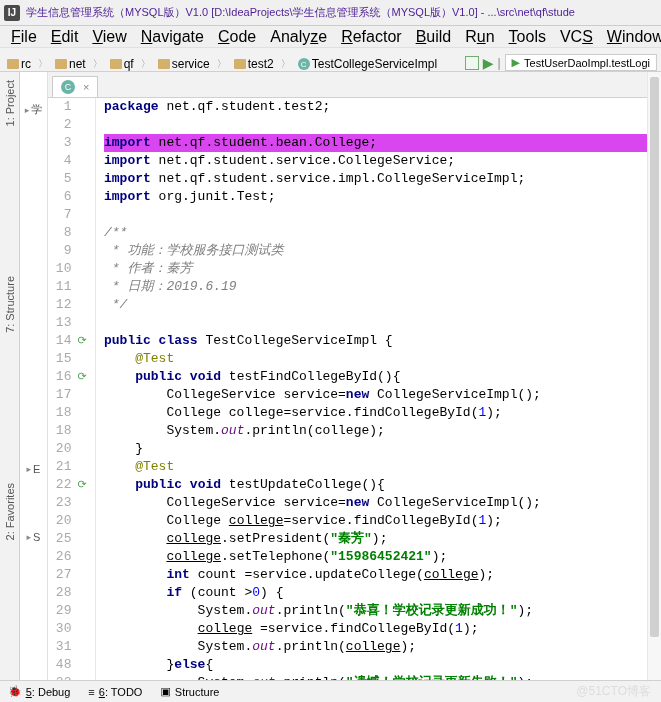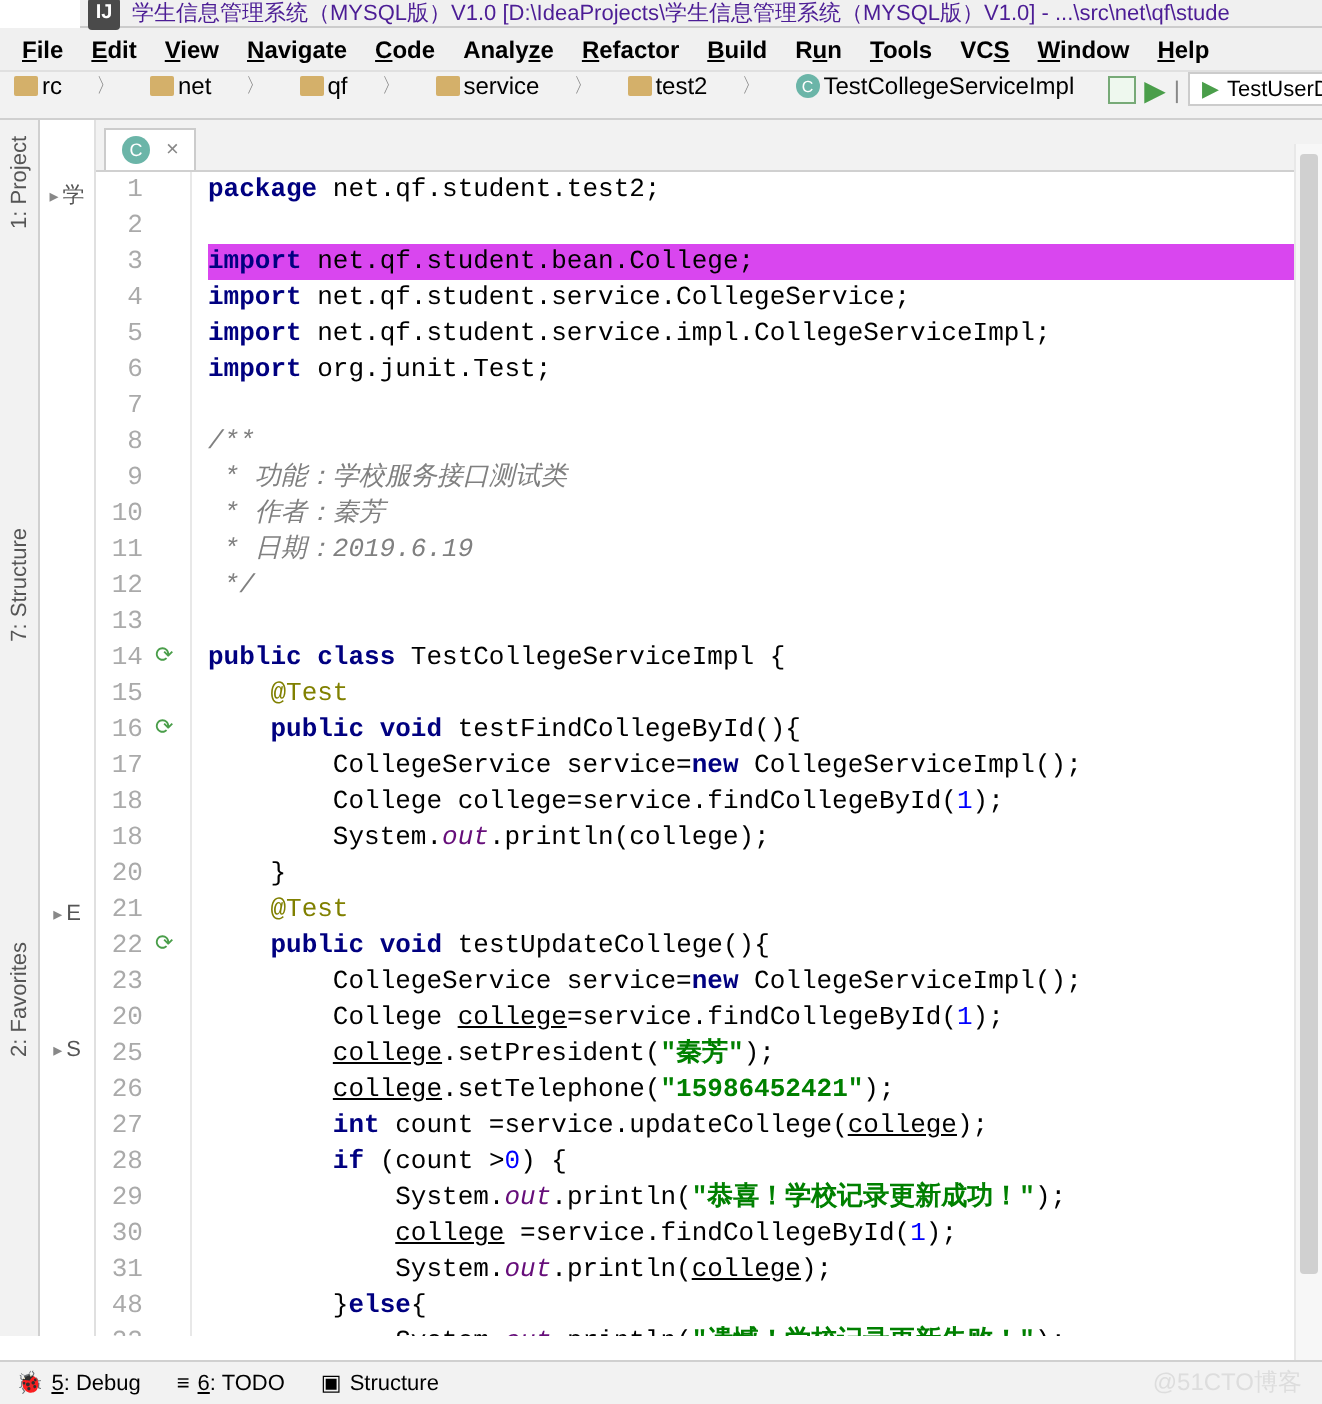--- a/index.html
+++ b/index.html
@@ -1,23 +1,23 @@
 <!DOCTYPE html>
 <html><head>
 <meta charset="utf-8">
 <style>
 * { margin: 0; padding: 0; box-sizing: border-box; }
 body { font-family: "Segoe UI", Tahoma, sans-serif; font-size: 12px; background: #fff; color: #000; width: 661px; height: 702px; overflow: hidden; position: relative; }
-.title-bar { height: 14px; background: #f0f0f0; border-bottom: 1px solid #ccc; display: flex; align-items: center; padding: 0 4px; margin-left: 40px; }
+.title-bar { height: 26px; background: #f0f0f0; border-bottom: 1px solid #ccc; display: flex; align-items: center; padding: 0 4px; }
 .title-bar .app-icon { width: 16px; height: 16px; background: #4a4a4a; color: #fff; font-size: 10px; font-weight: bold; display: flex; align-items: center; justify-content: center; margin-right: 6px; border-radius: 2px; }
 .title-bar .title-text { font-size: 11px; color: #4c1d95; white-space: nowrap; overflow: hidden; }
 .menu-bar { height: 22px; background: #f0f0f0; display: flex; align-items: center; padding: 0 4px; border-bottom: 1px solid #e0e0e0; }
-.menu-bar .menu-item { padding: 0 7px; font-size: 12px; cursor: pointer; font-weight: bold; }
+.menu-bar .menu-item { padding: 0 7px; font-size: 16px; cursor: pointer; }
 .menu-bar .menu-item u { text-decoration: underline; }
-.nav-bar { height: 24px; background: #f2f2f2; border-bottom: 1px solid #d0d0d0; display: flex; align-items: flex-start; padding: 0 4px; gap: 14px; }
+.nav-bar { height: 24px; background: #f2f2f2; border-bottom: 1px solid #d0d0d0; display: flex; align-items: flex-end; padding: 0 4px; gap: 4px; }
 .nav-bar .bc-item { display: flex; align-items: center; padding: 0 3px; font-size: 12px; cursor: pointer; gap: 2px; }
 .nav-bar .bc-sep { color: #888; font-size: 10px; }
 .nav-bar .folder-icon { width: 12px; height: 10px; background: #d4b06a; border-radius: 1px; }
 .nav-bar .class-icon { width: 12px; height: 12px; background: #6bb5a8; border-radius: 50%; color: #fff; font-size: 8px; display: flex; align-items: center; justify-content: center; }
 .nav-bar .nav-right { margin-left: auto; display: flex; align-items: center; gap: 4px; }
 .nav-bar .cfg-box { width: 14px; height: 14px; border: 1px solid #7a7; background: #eef8ee; }
 .nav-bar .run-arrow { color: #4a9e4a; font-size: 14px; }
 .nav-bar .run-cfg { background: #fff; border: 1px solid #ccc; padding: 1px 6px; font-size: 11px; display: flex; align-items: center; gap: 4px; }
 .main-area { display: flex; height: calc(100% - 26px - 22px - 24px - 22px); }
 .left-rail { width: 20px; background: #f2f2f2; border-right: 1px solid #d0d0d0; display: flex; flex-direction: column; align-items: center; padding-top: 8px; gap: 150px; }

